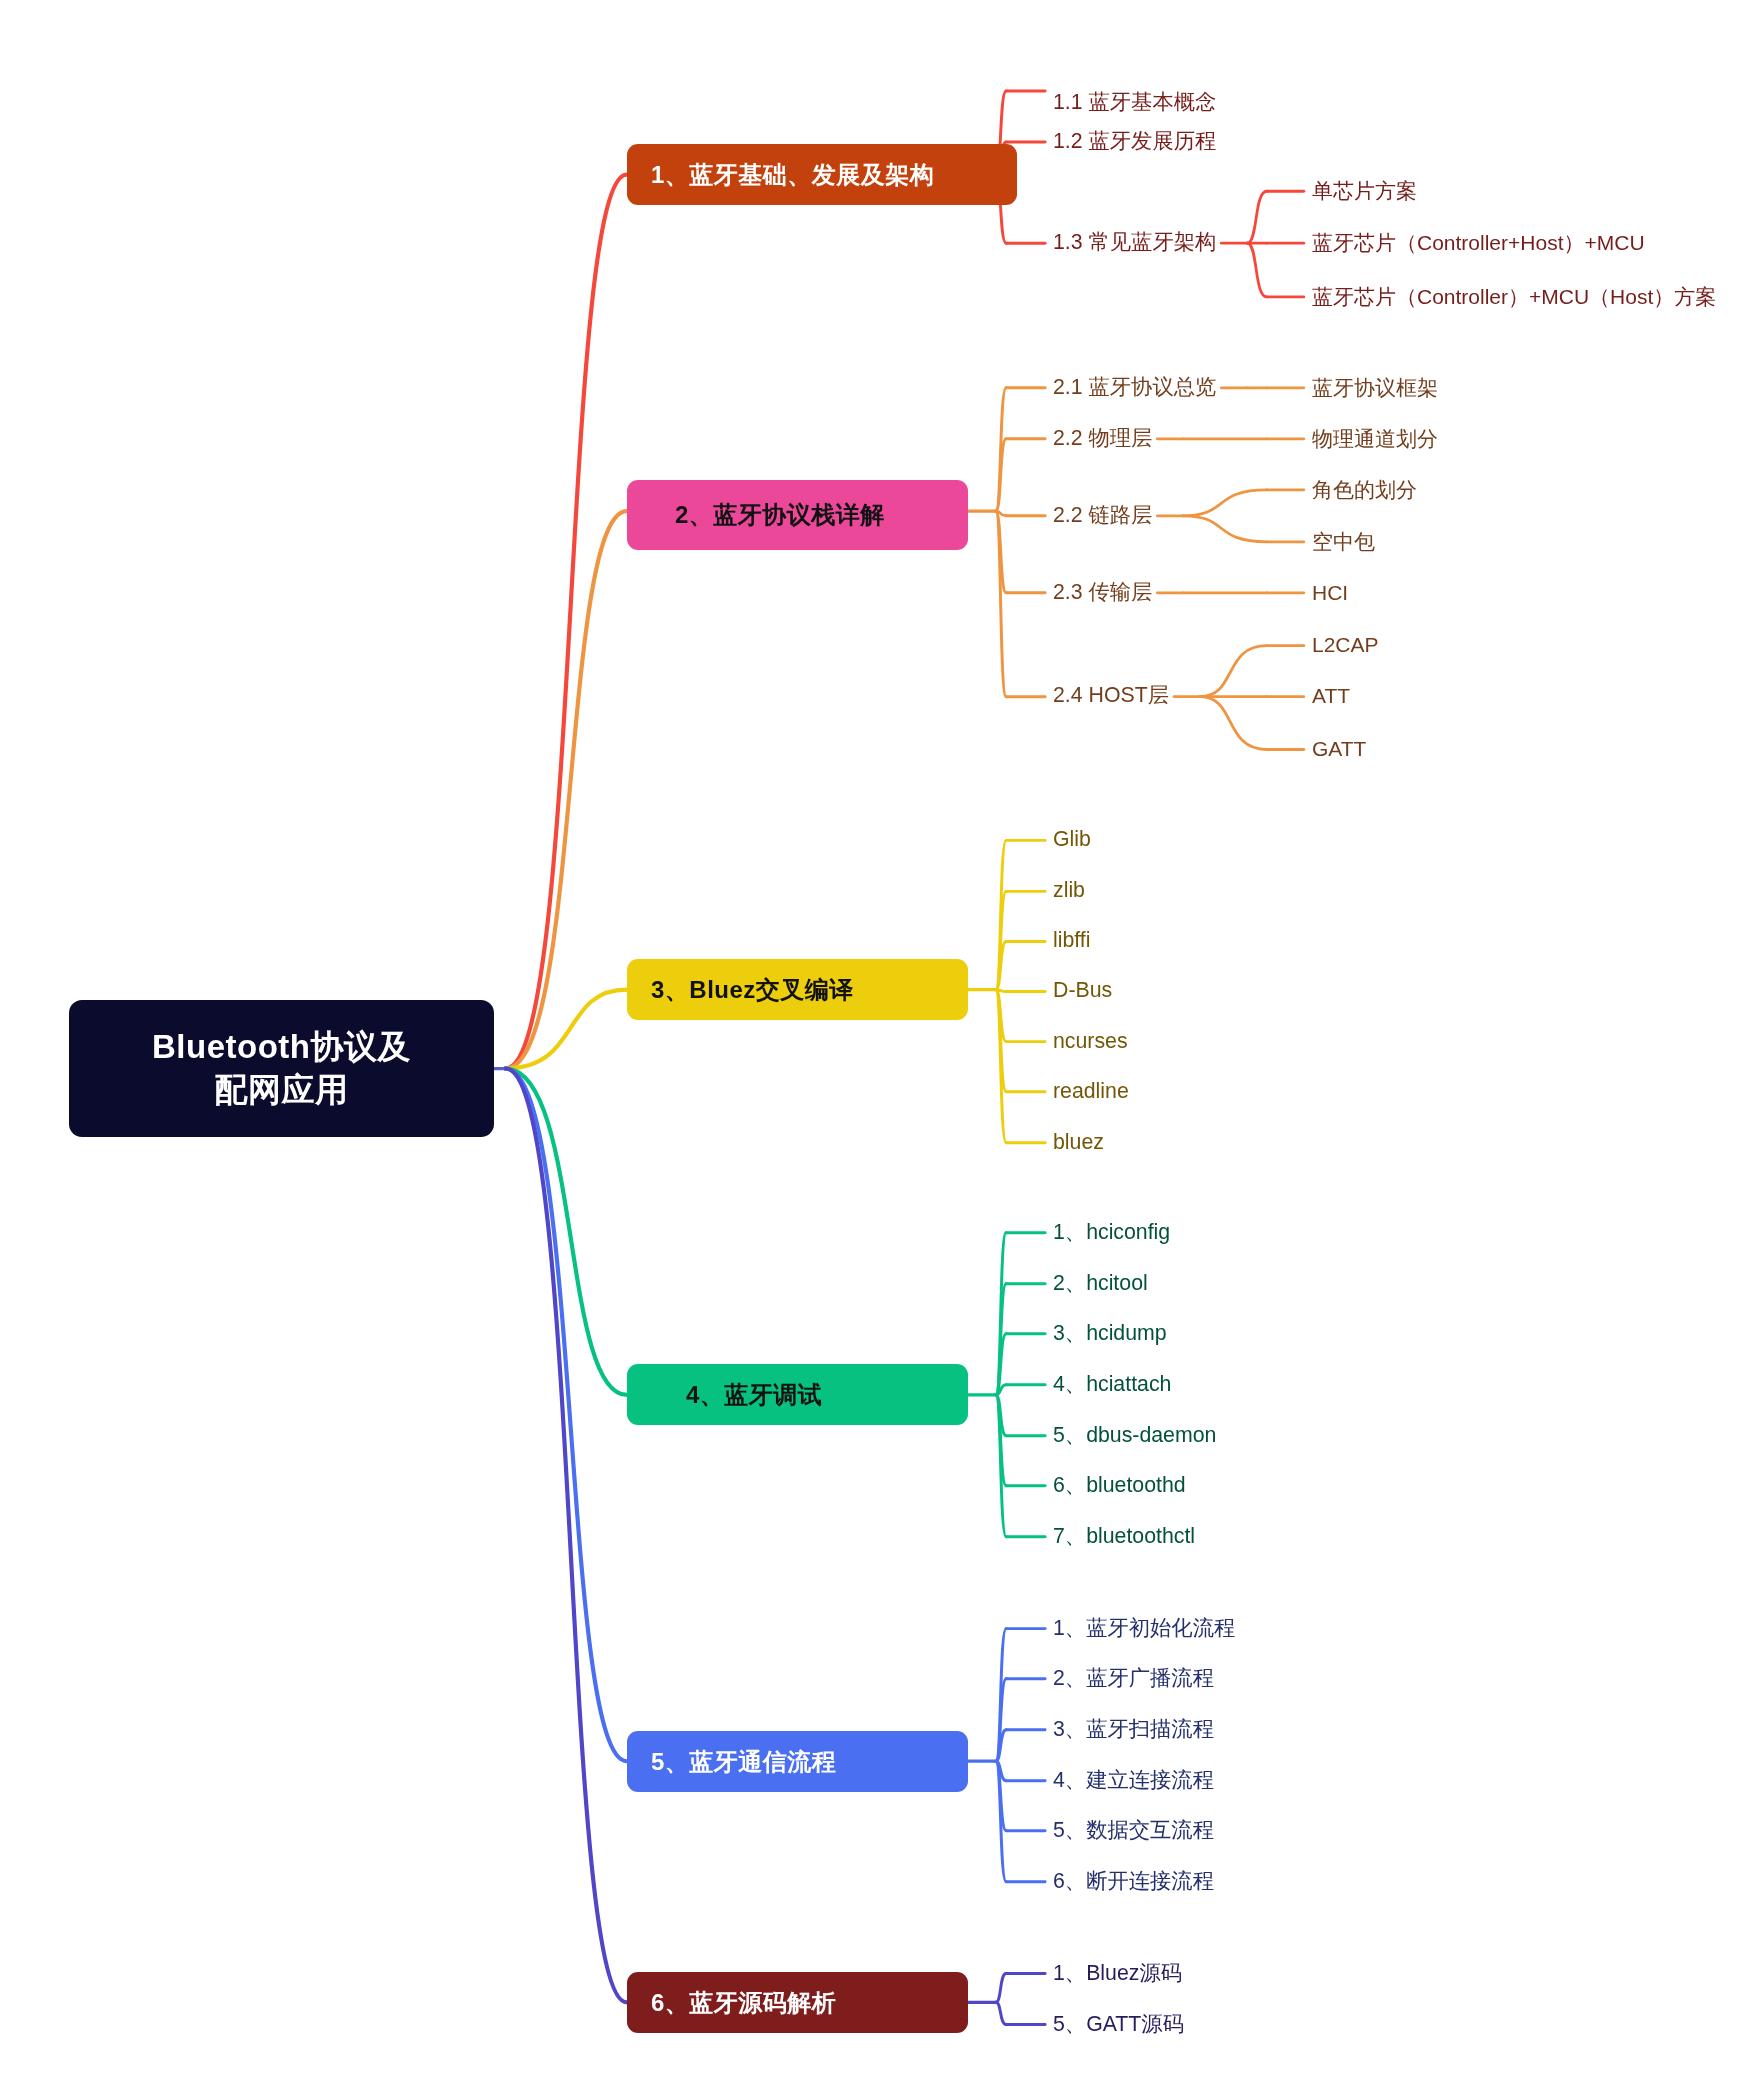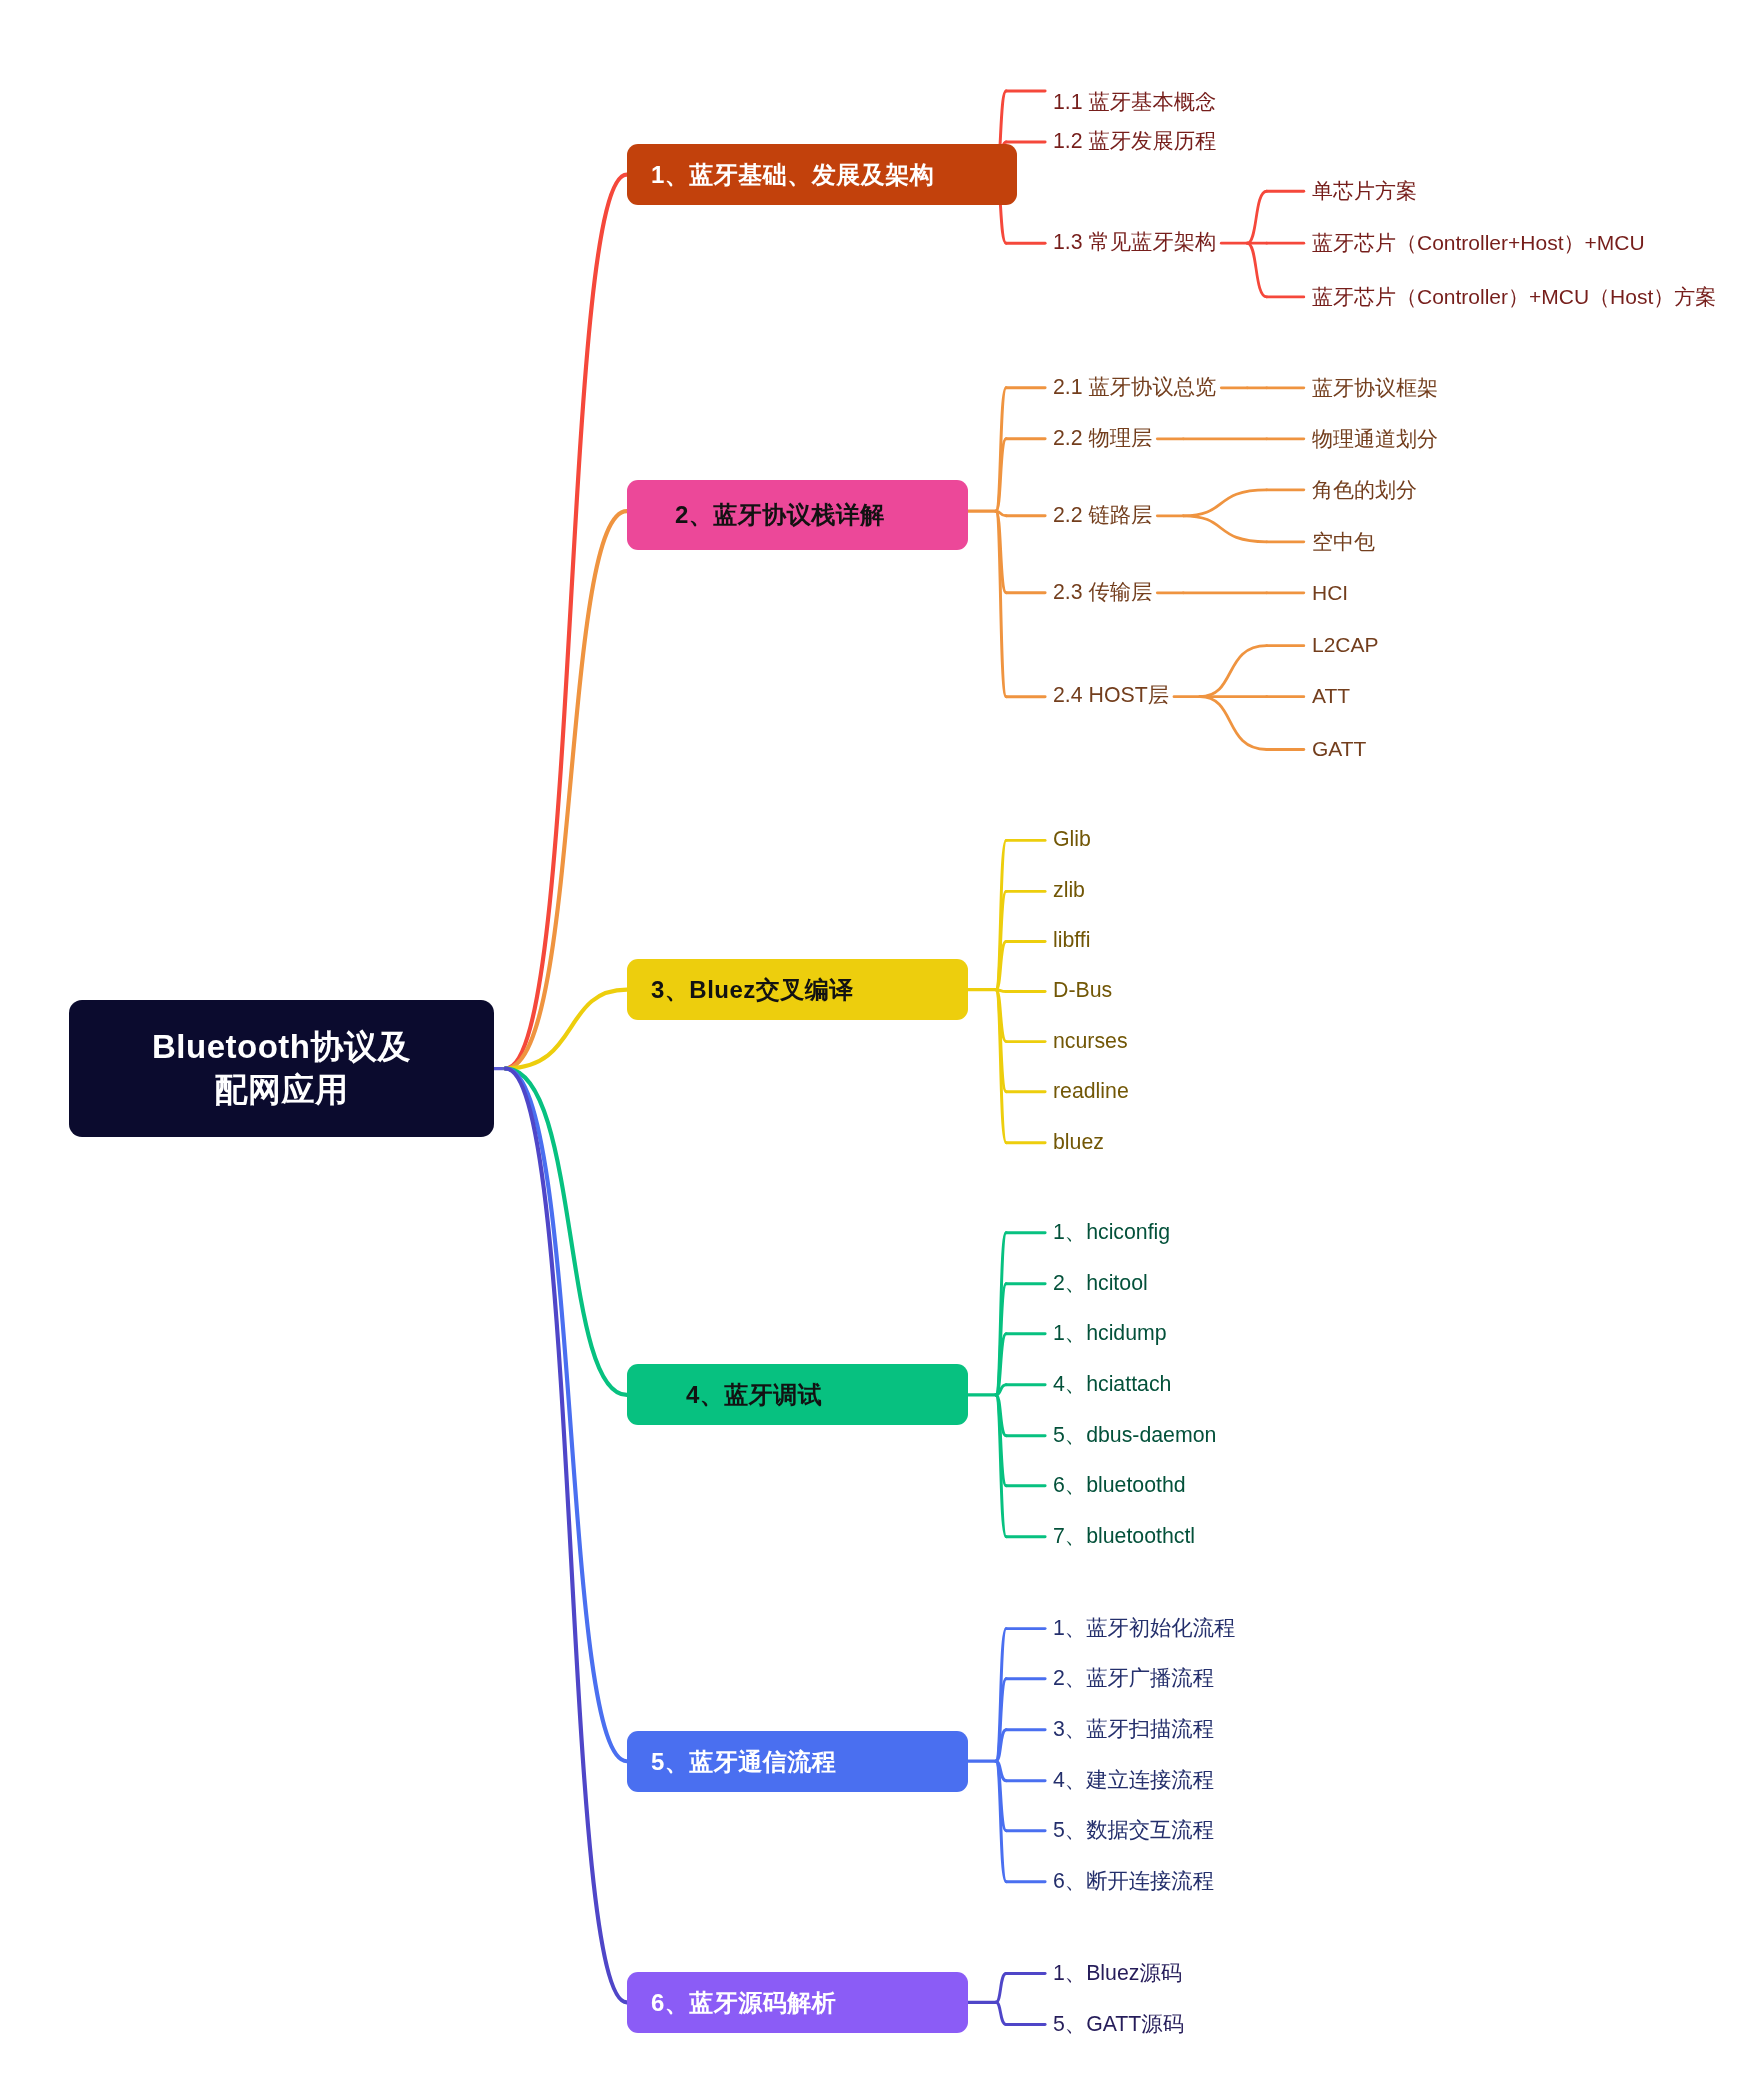--- a/index.html
+++ b/index.html
@@ -160,34 +160,34 @@
       <div class="leaf lvl2" style="left: 1053px; top: 930px; color: rgb(114, 87, 6);">libffi</div>
       <div class="leaf lvl2" style="left: 1053px; top: 980px; color: rgb(114, 87, 6);">D-Bus</div>
       <div class="leaf lvl2" style="left: 1053px; top: 1031px; color: rgb(114, 87, 6);">ncurses</div>
       <div class="leaf lvl2" style="left: 1053px; top: 1081px; color: rgb(114, 87, 6);">readline</div>
       <div class="leaf lvl2" style="left: 1053px; top: 1132px; color: rgb(114, 87, 6);">bluez</div>
       <div class="node branch" style="left: 627px; top: 1364px; width: 341px; height: 61px; background: rgb(7, 193, 128); padding-left: 35px;">
         <span class="nlabel" style="color: rgb(18, 18, 18);">4、蓝牙调试</span>
       </div>
       <div class="leaf lvl2" style="left: 1053px; top: 1222px; color: rgb(3, 81, 58);">1、hciconfig</div>
       <div class="leaf lvl2" style="left: 1053px; top: 1273px; color: rgb(3, 81, 58);">2、hcitool</div>
-      <div class="leaf lvl2" style="left: 1053px; top: 1323px; color: rgb(3, 81, 58);">1、hcidump</div>
+      <div class="leaf lvl2" style="left: 1053px; top: 1323px; color: rgb(3, 81, 58);">3、hcidump</div>
       <div class="leaf lvl2" style="left: 1053px; top: 1374px; color: rgb(3, 81, 58);">4、hciattach</div>
       <div class="leaf lvl2" style="left: 1053px; top: 1425px; color: rgb(3, 81, 58);">5、dbus-daemon</div>
       <div class="leaf lvl2" style="left: 1053px; top: 1475px; color: rgb(3, 81, 58);">6、bluetoothd</div>
       <div class="leaf lvl2" style="left: 1053px; top: 1526px; color: rgb(3, 81, 58);">7、bluetoothctl</div>
       <div class="node branch" style="left: 627px; top: 1731px; width: 341px; height: 61px; background: rgb(74, 111, 240);">
         <span class="nlabel" style="color: rgb(255, 255, 255);">5、蓝牙通信流程</span>
       </div>
       <div class="leaf lvl2" style="left: 1053px; top: 1618px; color: rgb(36, 47, 108);">1、蓝牙初始化流程</div>
       <div class="leaf lvl2" style="left: 1053px; top: 1668px; color: rgb(36, 47, 108);">2、蓝牙广播流程</div>
       <div class="leaf lvl2" style="left: 1053px; top: 1719px; color: rgb(36, 47, 108);">3、蓝牙扫描流程</div>
       <div class="leaf lvl2" style="left: 1053px; top: 1770px; color: rgb(36, 47, 108);">4、建立连接流程</div>
       <div class="leaf lvl2" style="left: 1053px; top: 1820px; color: rgb(36, 47, 108);">5、数据交互流程</div>
       <div class="leaf lvl2" style="left: 1053px; top: 1871px; color: rgb(36, 47, 108);">6、断开连接流程</div>
-      <div class="node branch" style="left: 627px; top: 1972px; width: 341px; height: 61px; background: #8b5cf6;">
+      <div class="node branch" style="left: 627px; top: 1972px; width: 341px; height: 61px; background: #7f1d1d;">
         <span class="nlabel" style="color: rgb(255, 255, 255);">6、蓝牙源码解析</span>
       </div>
       <div class="leaf lvl2" style="left: 1053px; top: 1963px; color: rgb(38, 29, 90);">1、Bluez源码</div>
       <div class="leaf lvl2" style="left: 1053px; top: 2014px; color: rgb(38, 29, 90);">5、GATT源码</div>
     </div>
 </div>
 
 
 </body></html>

